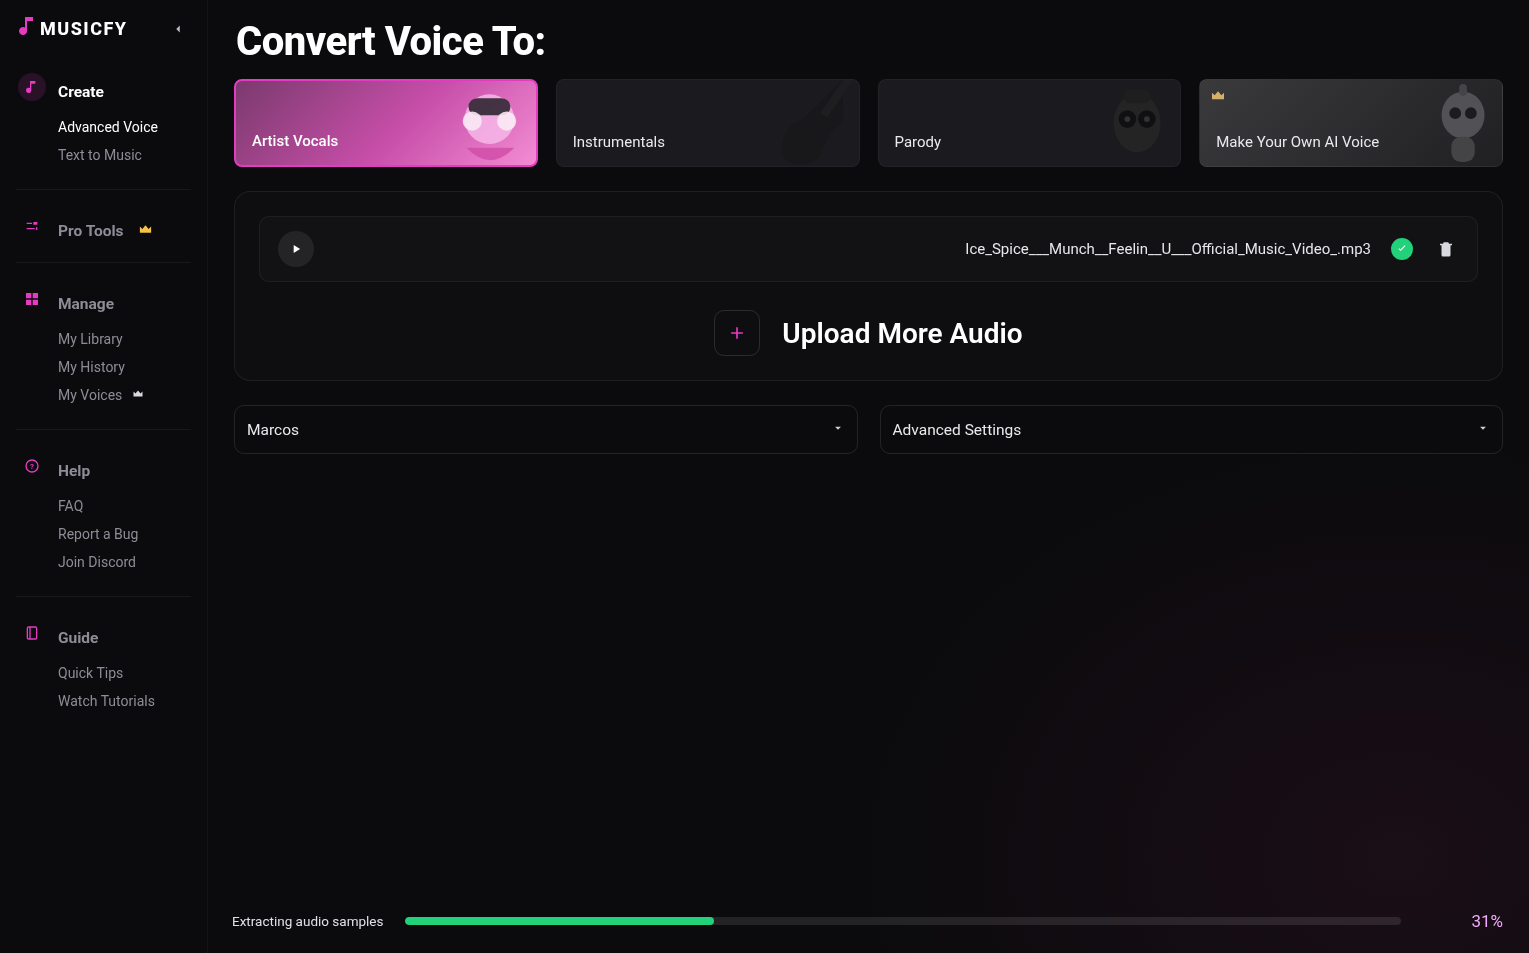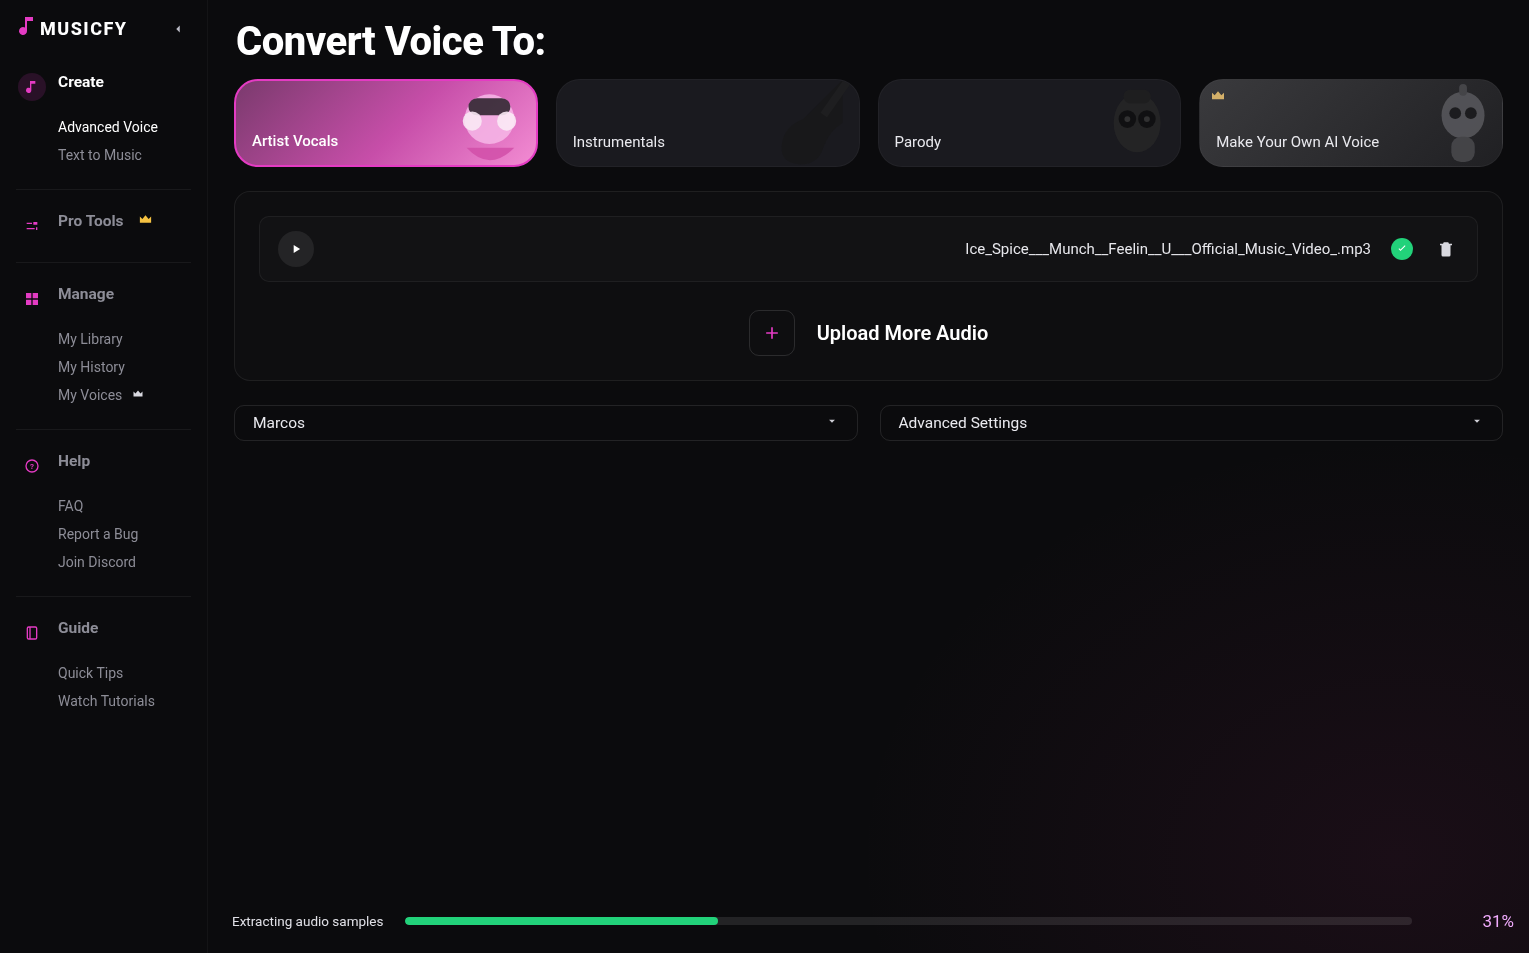--- a/index.html
+++ b/index.html
@@ -7,66 +7,66 @@
 .app { display:flex; height:100%; }
 
 
 .sidebar { width:208px; background:#0b0b0d; border-right:1px solid rgba(255,255,255,0.04); padding:14px 0; display:flex; flex-direction:column; }
 .brand-row { display:flex; align-items:center; justify-content:space-between; padding:0 16px 14px 16px; }
 .brand { display:flex; align-items:center; font-weight:800; letter-spacing:1.5px; font-size:18px; }
 .brand .note { color:#e43bc3; font-size:22px; }
 .collapse-btn { width:26px; height:26px; display:flex; align-items:center; justify-content:center; color:#bdbdc7; cursor:pointer; }
 
 .nav-group { padding:6px 10px; }
-.nav-head { display:flex; align-items:flex-start; gap:12px; padding:10px 8px; border-radius:10px; color:#8d8d97; font-weight:700; font-size:15.5px; }
+.nav-head { display:flex; align-items:flex-end; gap:12px; padding:10px 8px; border-radius:10px; color:#8d8d97; font-weight:700; font-size:15.5px; }
 .nav-head.active { color:#fff; }
 .nav-head .nh-icon { width:28px; height:28px; display:flex; align-items:center; justify-content:center; border-radius:50%; color:#e43bc3; }
 .nav-head.active .nh-icon { background:rgba(228,59,195,0.14); }
 .nav-head .crown { margin-left:2px; color:#f5c242; font-size:13px; }
 .sub-list { padding:2px 0 8px 48px; }
 .sub-item { display:block; padding:6px 0; font-size:14px; color:#8d8d97; cursor:pointer; }
 .sub-item.active { color:#fff; }
 .sub-item .mini-crown { color:#d9d9e0; margin-left:6px; font-size:12px; }
 .divider { height:1px; background:rgba(255,255,255,0.06); margin:6px 16px; }
 
 
 .main { flex:1; padding:18px 26px 0 26px; position:relative; background:radial-gradient(ellipse 900px 700px at 90% 90%, rgba(160,40,110,0.10), transparent 60%), #0b0b0d; }
 .page-title { font-size:40px; font-weight:800; margin:0 0 14px 2px; letter-spacing:-0.5px; }
 
 
 .cards { display:grid; grid-template-columns:repeat(4,1fr); gap:18px; }
-.card { height:88px; border-radius:24px; position:relative; overflow:hidden; cursor:pointer; background:#1a1a1f; border:1px solid rgba(255,255,255,0.04); display:flex; align-items:flex-end; padding:14px 16px; }
+.card { height:88px; border-radius:8px; position:relative; overflow:hidden; cursor:pointer; background:#1a1a1f; border:1px solid rgba(255,255,255,0.04); display:flex; align-items:flex-end; padding:14px 16px; }
 .card .card-label { font-size:15px; color:#e9e9ee; position:relative; z-index:2; max-width:62%; line-height:1.35; }
 .card .art { position:absolute; right:0; top:0; bottom:0; width:52%; display:flex; align-items:center; justify-content:flex-end; padding-right:6px; z-index:1; opacity:0.85; }
 .card .art svg { height:100%; }
 .card .crown-badge { position:absolute; top:8px; left:10px; color:#d4b069; font-size:14px; z-index:2; }
 .card.active { border:2px solid #e43bc3; background:linear-gradient(135deg,#7a3a6d 0%, #c74ea9 55%, #f38cd3 100%); }
 .card.active .card-label { color:#fff; font-weight:500; }
 .card.muted .art { filter:grayscale(80%) brightness(0.55); opacity:0.8; }
 .card:last-child { background:linear-gradient(135deg,#3a3a3d,#202023); }
 
 
 .panel { margin-top:24px; border:1px solid rgba(255,255,255,0.07); border-radius:16px; padding:24px; background:rgba(255,255,255,0.015);text-align:right; }
 .file-row { display:flex; align-items:center; gap:20px; background:rgba(255,255,255,0.02); border:1px solid rgba(255,255,255,0.06); border-radius:10px; padding:14px 18px; }
 .play-btn { width:36px; height:36px; border-radius:50%; background:rgba(255,255,255,0.08); display:flex; align-items:center; justify-content:center; cursor:pointer; }
 .file-name { flex:1; font-size:15px; color:#e7e7ec; }
 .ok-badge { width:22px; height:22px; border-radius:50%; background:#22d27a; display:flex; align-items:center; justify-content:center; color:#0a3; }
 .trash-btn { width:26px; height:26px; display:flex; align-items:center; justify-content:center; color:#d9d9e0; cursor:pointer; }
 .upload-more { display:flex; align-items:center; justify-content:center; gap:22px; margin-top:28px; }
 .plus-btn { width:46px; height:46px; border-radius:10px; border:1px solid rgba(255,255,255,0.12); display:flex; align-items:center; justify-content:center; color:#e43bc3; font-size:24px; cursor:pointer; }
-.upload-more-label { font-size:20px; font-weight:600; }
+.upload-more-label { font-size:28px; font-weight:600; }
 
 
 .selects { display:grid; grid-template-columns:1fr 1fr; gap:22px; margin-top:24px; }
-.select { height:36px; border:1px solid rgba(255,255,255,0.10); border-radius:10px; background:transparent; display:flex; align-items:center; justify-content:space-between; padding:0 18px; cursor:pointer; }
+.select { height:49px; border:1px solid rgba(255,255,255,0.10); border-radius:10px; background:transparent; display:flex; align-items:center; justify-content:space-between; padding:0 12px; cursor:pointer; }
 .select span { font-size:15.5px; color:#e9e9ee; }
 .select .caret { color:#cfcfd6; }
 
 
-.progress-bar { position:absolute; left:232px; right:15px; bottom:22px; display:flex; align-items:center; gap:22px; }
+.progress-bar { position:absolute; left:232px; right:26px; bottom:22px; display:flex; align-items:center; gap:22px; }
 .progress-label { font-size:13.5px; color:#e0e0e6; white-space:nowrap; }
 .track { flex:1; height:8px; background:rgba(255,255,255,0.10); border-radius:99px; overflow:hidden; }
 .fill { height:100%; background:#22d27a; border-radius:99px; }
 .progress-pct { font-size:17px; color:#f0abfc;margin-left:48px; }
 
 </style>
 </head>
 <body>
 
 <div class="app">

